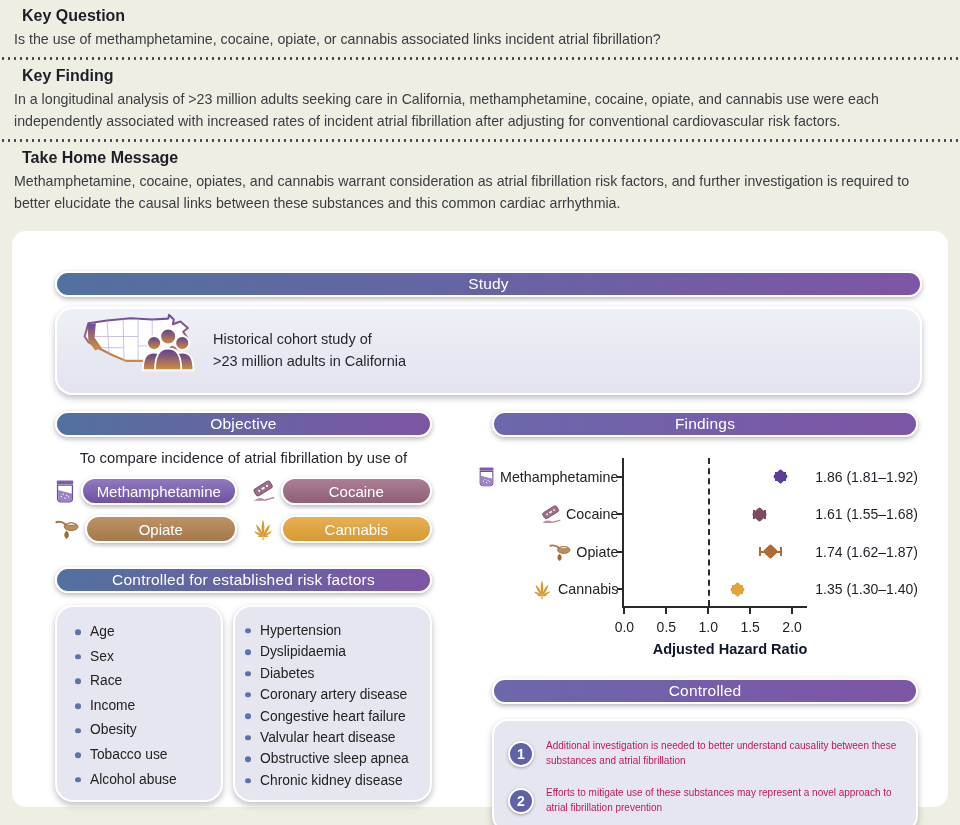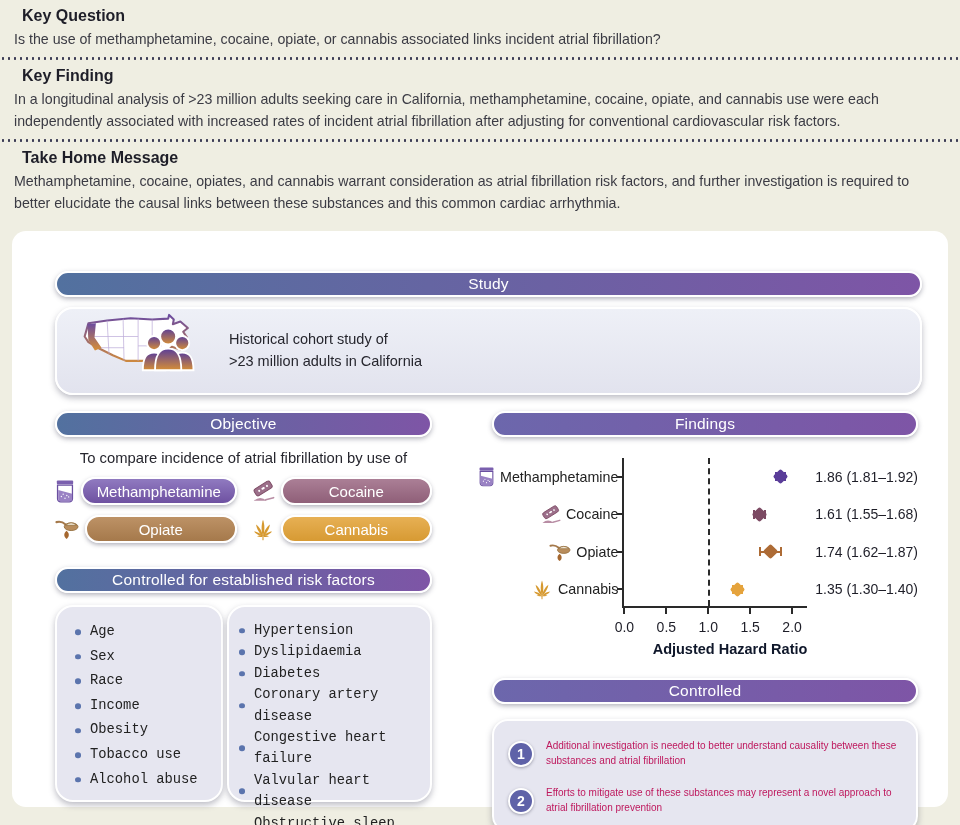--- a/index.html
+++ b/index.html
@@ -31,38 +31,38 @@
     color:#fff; font-size:15.5px; letter-spacing:.2px;
   }
   .banner-l, .banner-full { background:linear-gradient(90deg,var(--banner-blue,#52719f),var(--banner-purple,#7e55a6)); }
   .banner-r { background:linear-gradient(90deg,var(--banner-mid,#6c67ac),var(--banner-purple,#7e55a6)); }
   .study-card {
     display:flex; align-items:center; margin-top:10px; height:88px; padding:0 8px;
     background:linear-gradient(180deg,#eef0f7,#e2e3ee);
     border:2px solid #fff; border-radius:18px;
     box-shadow:0 3px 6px rgba(90,90,110,.4);
   }
-  .study-half { flex:1; display:flex; align-items:center; gap:28px; padding-left:14px; }
+  .study-half { flex:1; display:flex; align-items:center; gap:12px; padding-left:14px; }
   .study-text { font-size:14.5px; line-height:1.5; color:#26262e; }
   .columns { display:flex; gap:60px; margin-top:16px; }
   .col-left { width:377px; }
   .col-right { width:426px; }
   
   .objective-intro { text-align:center; font-size:14.8px; margin:13px 0 11px; color:#26262e; }
   .pill-grid { display:grid; grid-template-columns:1fr 1fr; gap:10px 14px; }
   .pill-item { display:flex; align-items:center; gap:6px; }
   .pill {
     flex:1; height:28px; border-radius:15px; border:2px solid #fff;
     box-shadow:0 2px 4px rgba(90,90,110,.45);
     display:flex; align-items:center; justify-content:center;
     color:#fff; font-size:15px;
   }
   
   .rf-banner { margin-top:24px; }
-  .list-row { display:flex; gap:4px; margin-top:12px;font-family:Liberation Mono, monospace; }
+  .list-row { display:flex; gap:10px; margin-top:12px; }
   .list-card {
     background:var(--card-bg,#e6e6f0); border:2px solid #fff; border-radius:18px;
     box-shadow:0 3px 6px rgba(90,90,110,.4); padding:13px 8px 10px 10px; height:197px;
   }
   .list-card.first { width:168px; padding-left:18px; }
   .list-card.second { flex:1; }
   .list-card ul { list-style:none; margin:0; padding:0; }
   .list-card li { position:relative; padding-left:15px; font-size:13.8px; color:#222; }
   .list-card.first li { line-height:24.6px; }
   .list-card.second li { line-height:21.4px; }

